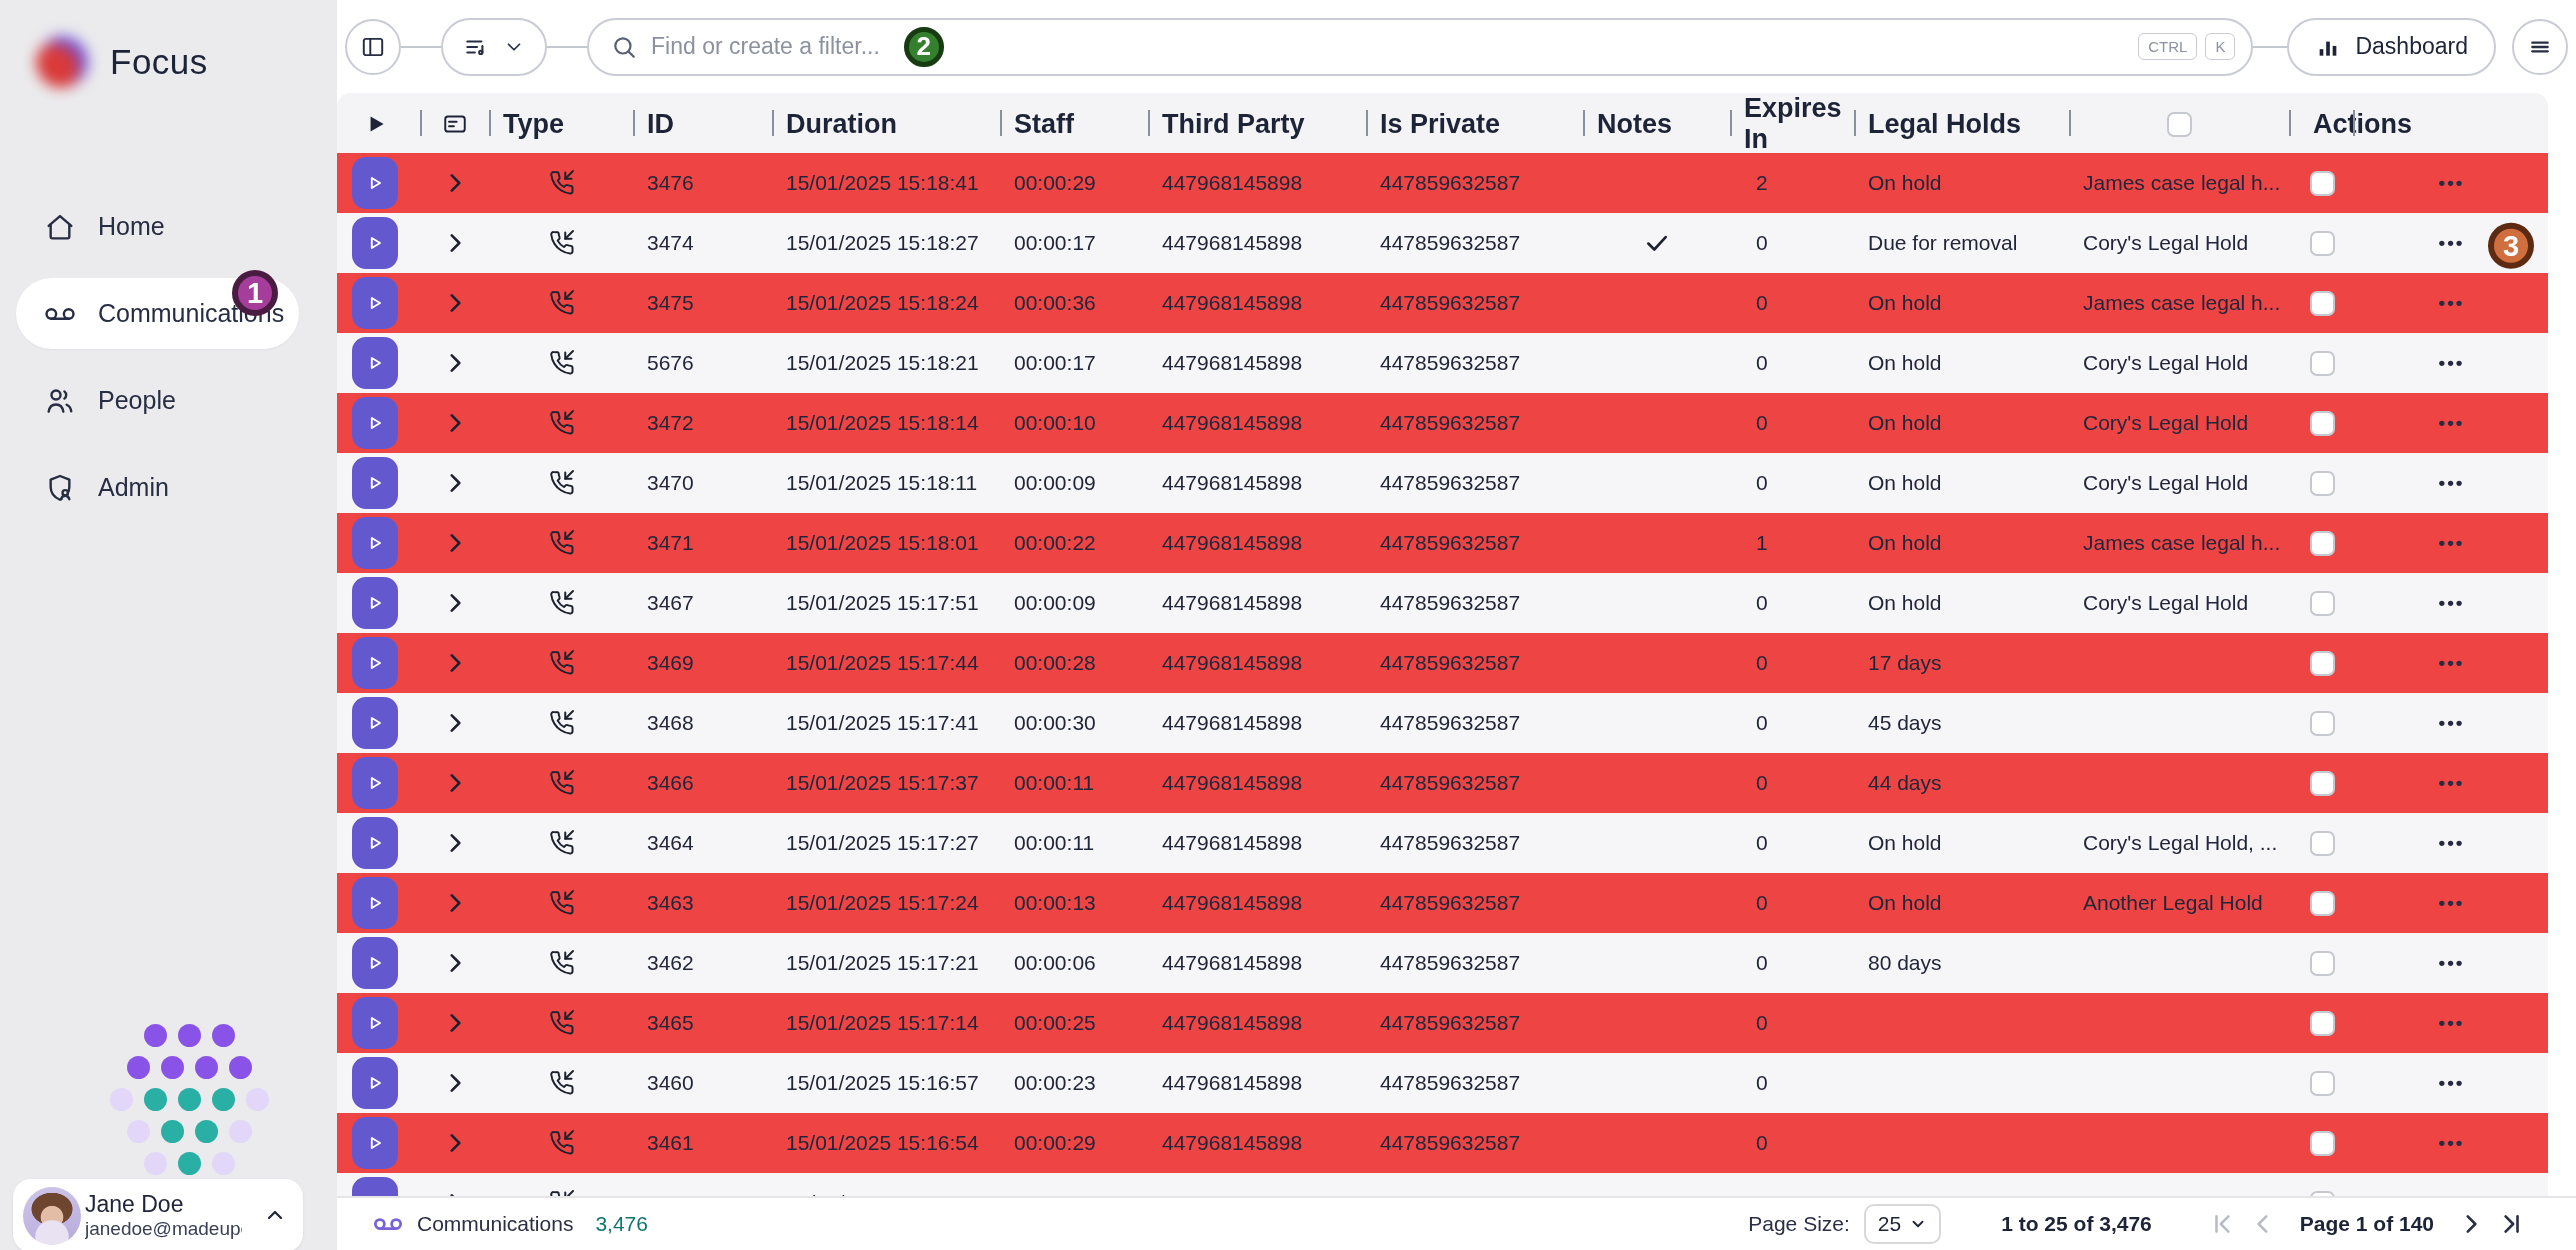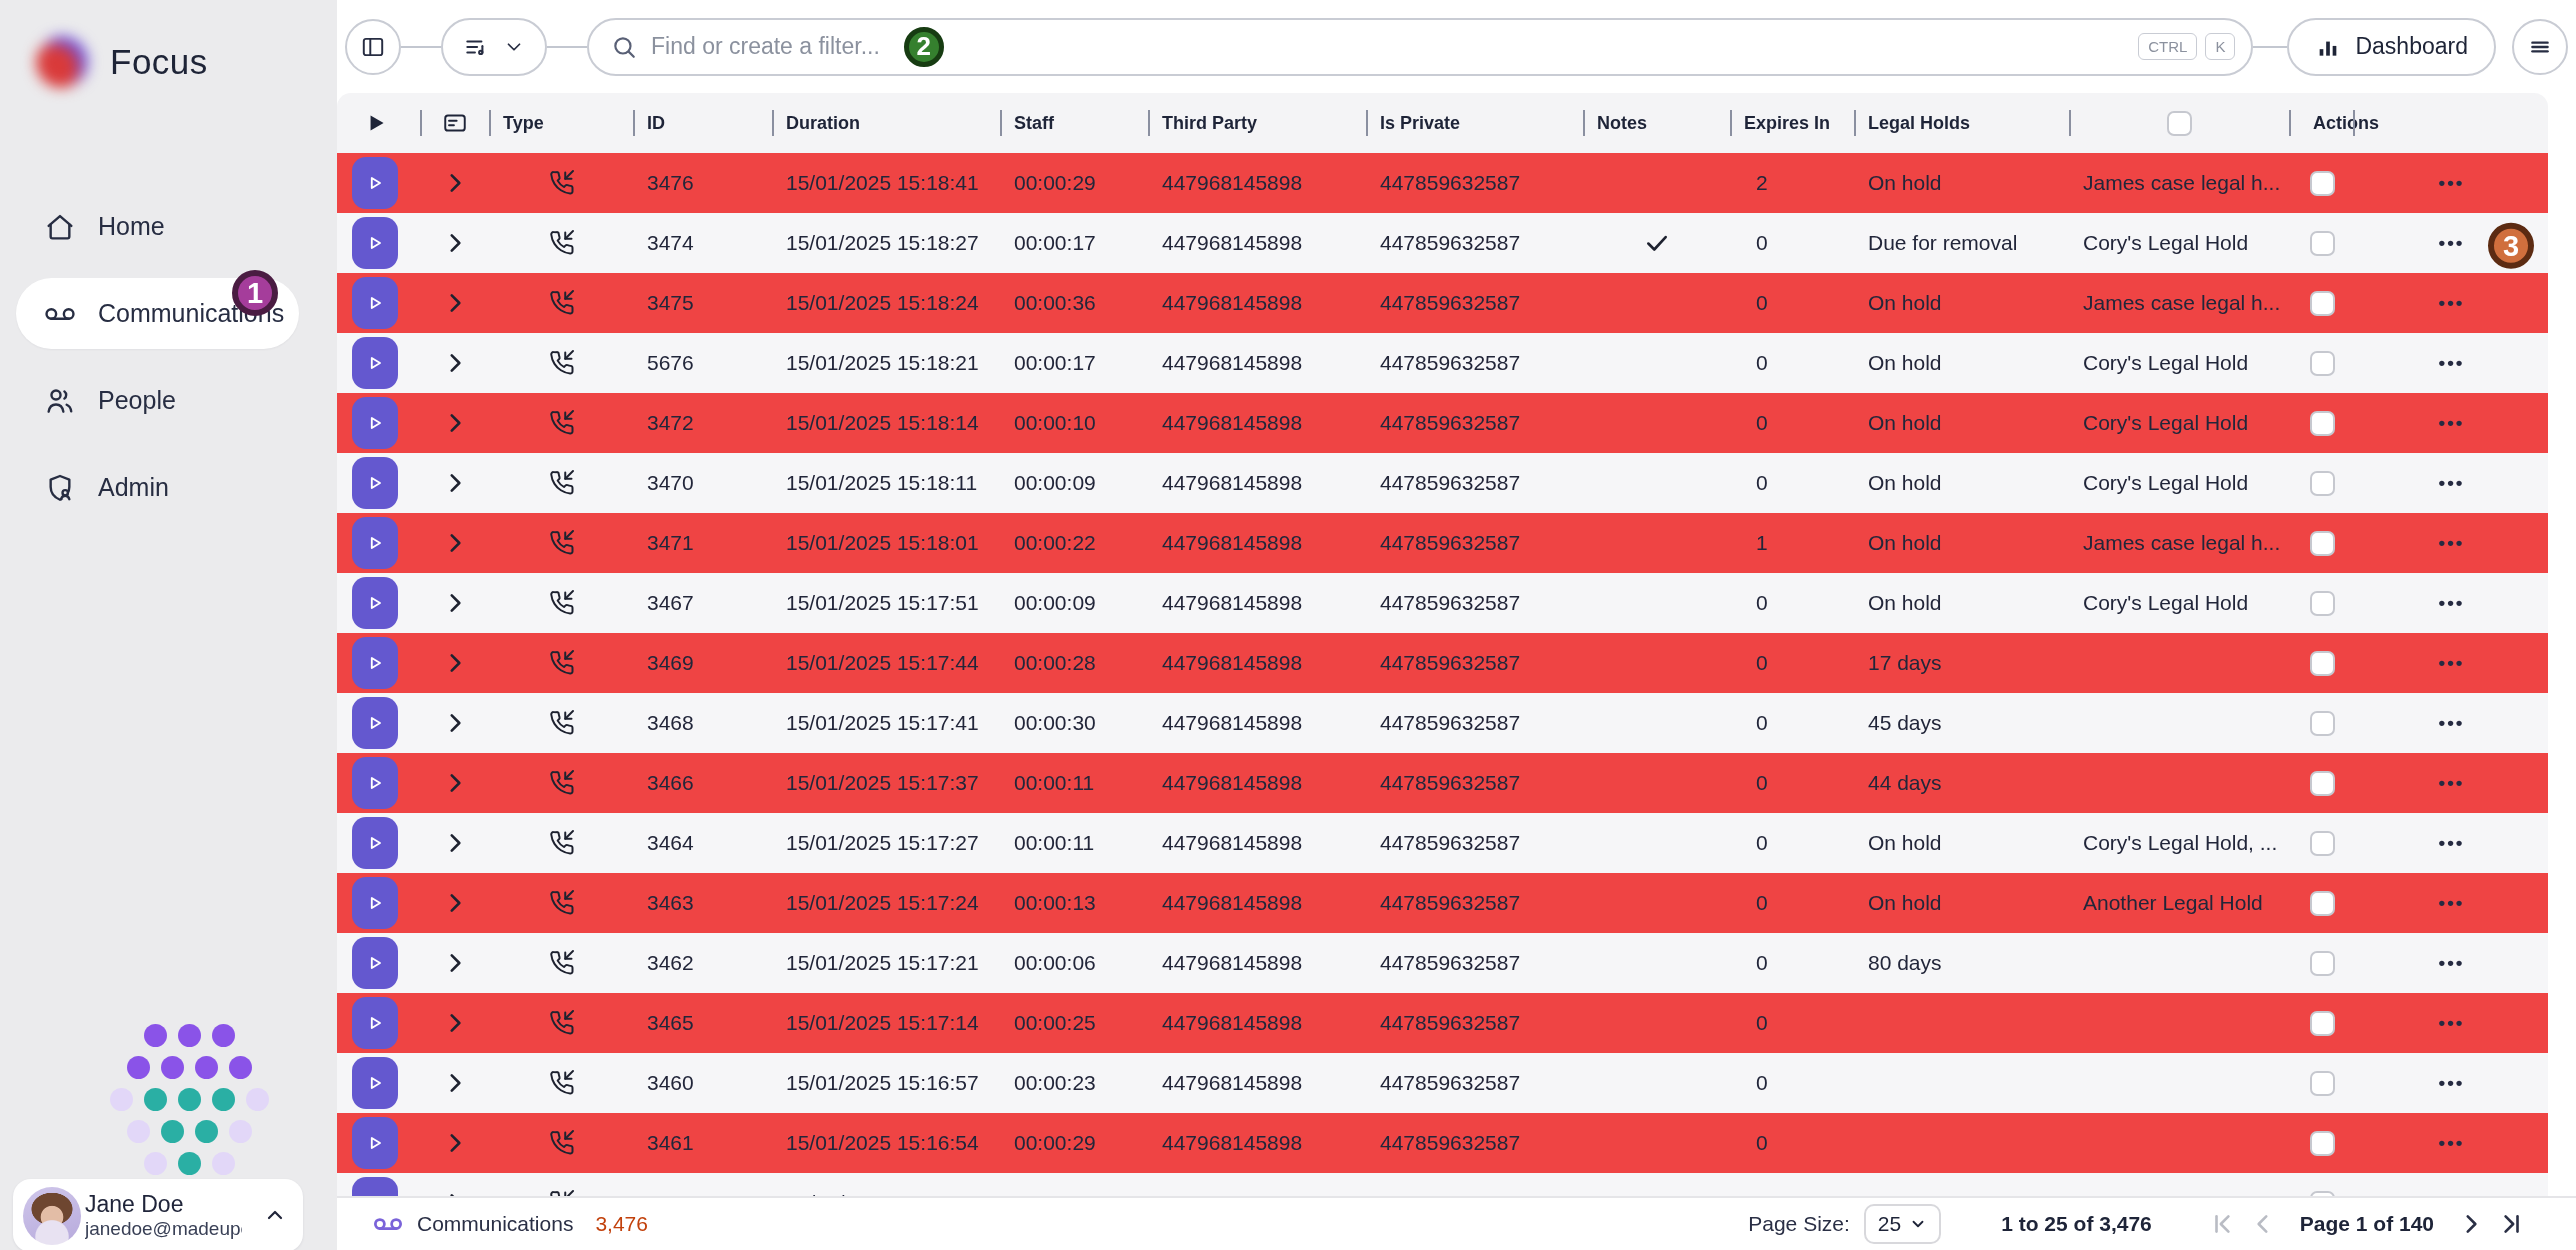--- a/index.html
+++ b/index.html
@@ -60,21 +60,21 @@
   .placeholder{font-size:23px; color:var(--muted);}
   .keycaps{margin-left:auto; display:flex; gap:8px; align-items:center;}
   .key{border:1.5px solid var(--bline); border-radius:6px; padding:4px 9px; font-size:15px; color:#8B919E; background:#fff;}
   .dash-pill{padding:0 26px; gap:14px; font-size:23px; font-weight:500; color:#1E2437;}
   .dash-pill svg{width:26px; height:26px; stroke:#1E2437; stroke-width:3.4;}
   .burger{margin-left:16px;}
 
   
   .table{position:absolute; top:93px; left:0; width:2211px; bottom:54px; overflow:hidden; border-radius:14px 14px 0 0;}
   .thead,.trow{display:grid; grid-template-columns:83px 69px 144px 139px 228px 148px 218px 217px 147px 124px 215px 220px 66px 1fr; align-items:center; height:60px;}
-  .thead{background:var(--band); font-weight:700; font-size:18px; color:#1E2438;}
+  .thead{background:var(--band); font-weight:700; font-size:27px; color:#1E2438;}
   .hcell{position:relative; height:100%; display:flex; align-items:center; padding-left:14px;}
   .hcell.sep::before{content:""; position:absolute; left:0; top:17px; width:2px; height:26px; background:#8A8FA0;}
   .hcell.last::after{content:""; position:absolute; right:0; top:17px; width:2px; height:26px; background:#8A8FA0;}
   .hcell.center{justify-content:center; padding-left:0;}
   .hcell svg{width:26px; height:26px; stroke:#1E2438; fill:none; stroke-width:1.8; stroke-linecap:round; stroke-linejoin:round;}
   .trow{font-size:21px; color:#22263A; position:relative; background:#ef4444;}
   .trow.alt{background:var(--stripe);}
   .tcell{padding-left:14px; white-space:nowrap; overflow:hidden; text-overflow:ellipsis;}
   .tcell.center{display:flex; justify-content:center; padding-left:0;}
   .tcell.notes{padding-left:26px;}
@@ -83,21 +83,21 @@
   .expander svg, .typecell svg{width:26px; height:26px; stroke:#1E2230; fill:none; stroke-width:1.8; stroke-linecap:round; stroke-linejoin:round;}
   .typecell svg{width:30px; height:30px; stroke-width:1.6;}
   .checkbox{width:25px; height:25px; border:2px solid #C6C8CF; border-radius:7px; background:#fff; cursor:pointer;}
   .dots{font-size:19px; font-weight:700; letter-spacing:2px; color:#262B42; cursor:pointer;}
   .privcell svg{width:26px; height:26px; stroke:#1E2230; fill:none; stroke-width:2.4; stroke-linecap:round; stroke-linejoin:round;}
 
   
   .statusbar{position:absolute; bottom:0; left:0; right:0; height:54px; background:#fff; border-top:2px solid #E5E5E8; display:flex; align-items:center; padding:0 52px 0 36px; font-size:21px;}
   .statusbar .vm{width:30px; height:30px; stroke:var(--vm-purple); fill:none; stroke-width:2.2; stroke-linecap:round;}
   .sb-label{margin-left:14px; color:#2A2F45;}
-  .sb-count{margin-left:22px; color:#c2410c;}
+  .sb-count{margin-left:22px; color:#0f766e;}
   .pager{margin-left:auto; display:flex; align-items:center; gap:14px;}
   .ps-label{color:#2A2F45;}
   .ps-select{border:2px solid #D8D8DC; border-radius:10px; padding:6px 12px; display:flex; align-items:center; gap:8px; color:#1E2438; cursor:pointer; background:#fff;}
   .ps-select svg{width:18px; height:18px; stroke:#1E2438; fill:none; stroke-width:2.4; stroke-linecap:round; stroke-linejoin:round;}
   .range{font-weight:700; color:#1E2438; margin:0 44px 0 46px;}
   .nav-ic{width:26px; height:26px; fill:none; stroke-width:2.4; stroke-linecap:round; stroke-linejoin:round; cursor:pointer;}
   .nav-ic.dis{stroke:#B9BCC4; cursor:default;}
   .nav-ic.en{stroke:#2A2F45;}
   .page-lbl{font-weight:700; color:#1E2438; margin:0 10px;}
 

